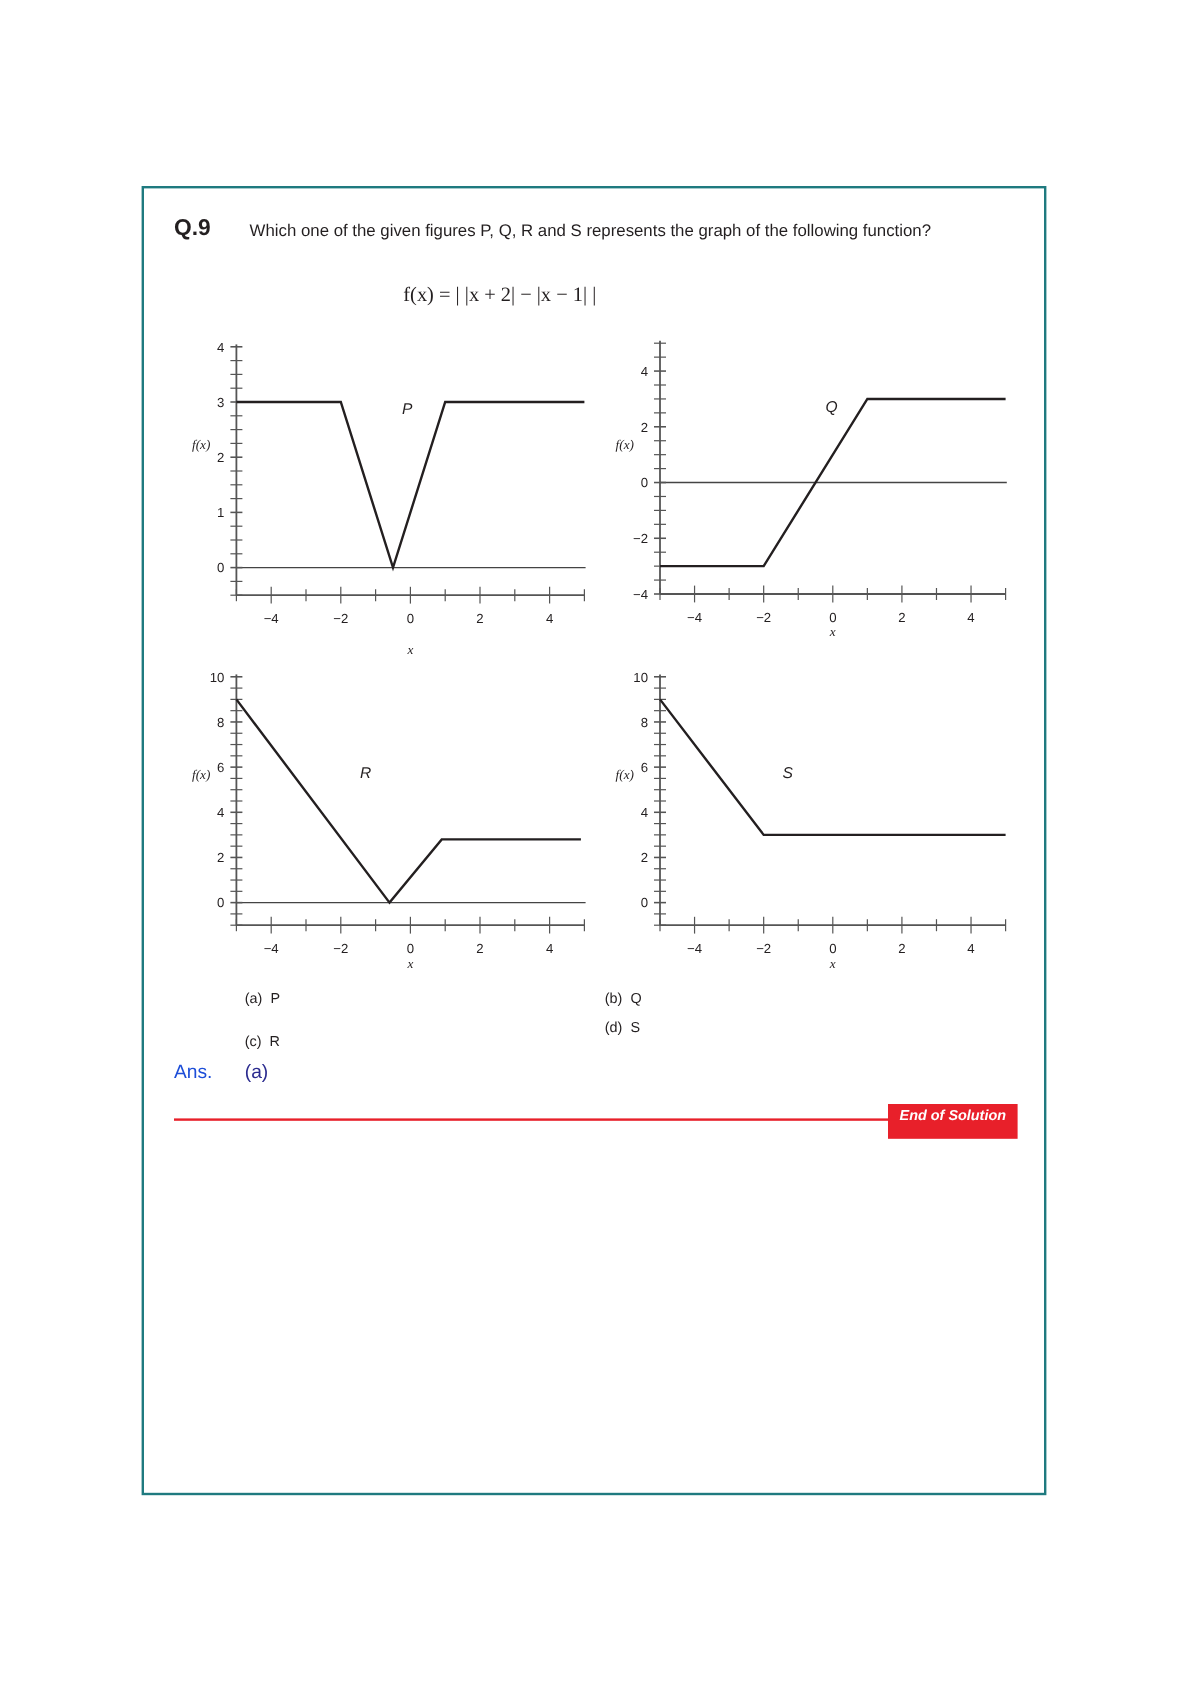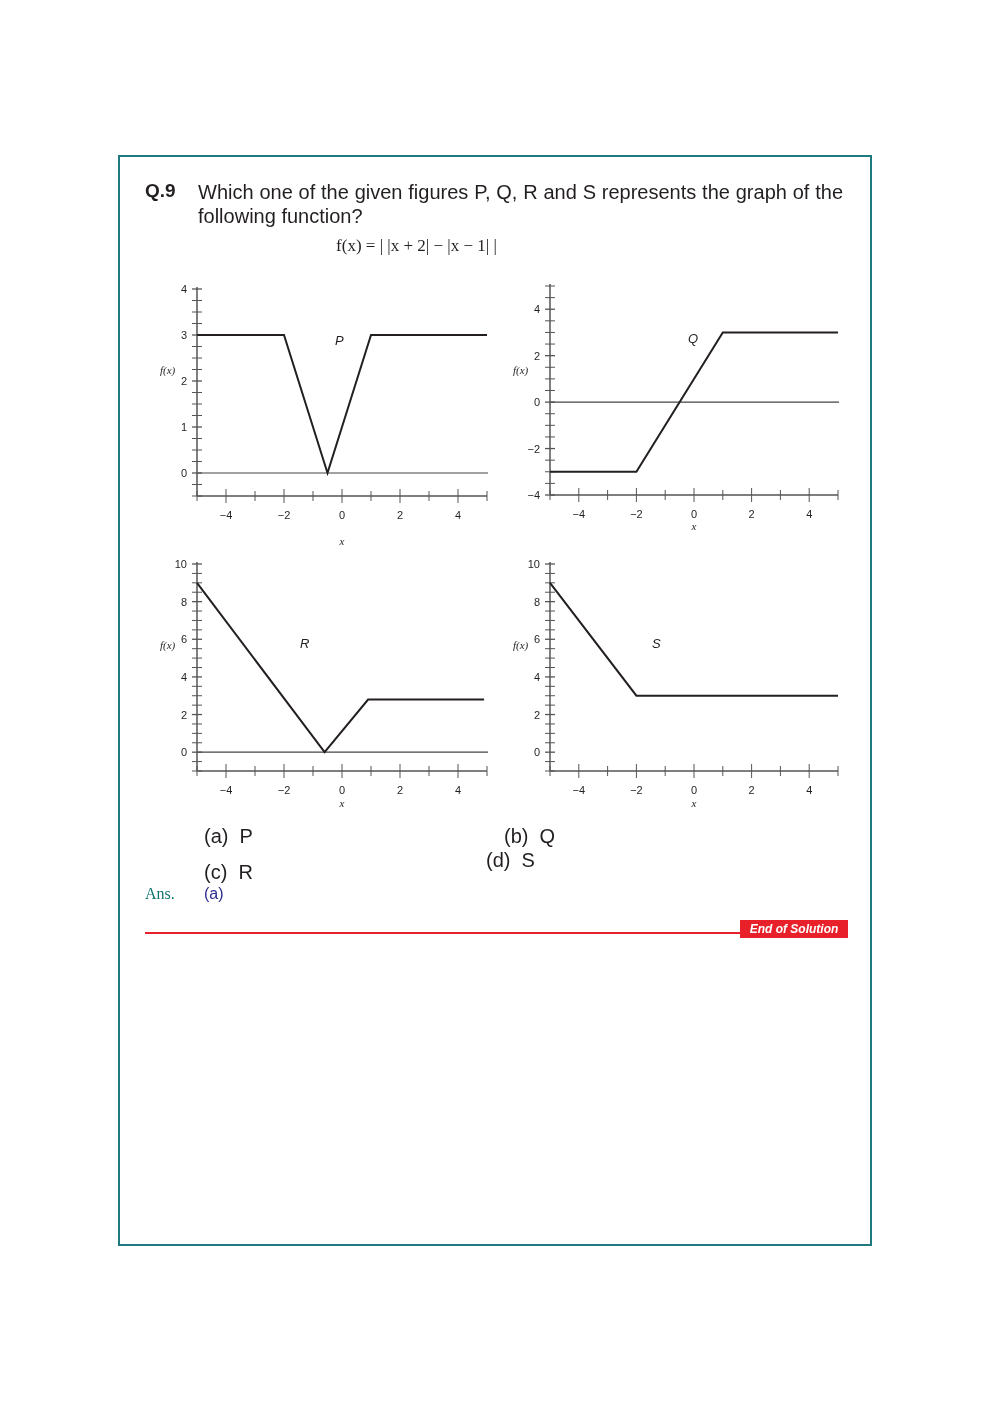--- a/index.html
+++ b/index.html
@@ -1,26 +1,26 @@
 <!DOCTYPE html>
 <html><head>
 <meta charset="utf-8">
 <style>
   html, body { margin:0; padding:0; background:#ffffff; }
   body { width:992px; height:1403px; position:relative; font-family:"Liberation Sans", sans-serif; color:#231f20; }
   .frame { position:absolute; left:118px; top:155px; width:754px; height:1091px; border:2px solid #1f7a7f; box-sizing:border-box; }
   .qnum { position:absolute; left:145px; top:180px; font-size:19px; font-weight:bold; }
-  .qtext { position:absolute; left:198px; top:180px; width:645px; font-size:20px; line-height:24px; text-align:justify; text-align-last:left; }
+  .qtext { position:absolute; left:208px; top:180px; width:645px; font-size:14px; line-height:24px; text-align:justify; text-align-last:left; }
   .formula { position:absolute; left:0; width:833px; top:236px; text-align:center; font-family:"Liberation Serif", serif; font-size:17px; }
   svg.plots { position:absolute; left:0; top:0; }
-  .opt { position:absolute; font-size:20px; }
-  .ans-label { position:absolute; left:145px; top:885px; font-size:16px; color:#0f766e;font-family:Liberation Serif, serif; }
+  .opt { position:absolute; font-size:12px; }
+  .ans-label { position:absolute; left:145px; top:885px; font-size:16px; color:#1d4ed8; }
   .ans-val { position:absolute; left:204px; top:885px; font-size:16px; color:#2b2b8f; }
   .eos-line { position:absolute; left:145px; top:932px; width:595px; height:2px; background:#e8202a; }
-  .eos-badge { position:absolute; left:740px; top:920px; width:108px; height:18px; background:#e8202a; color:#fff; font-size:12px; font-weight:bold; font-style:italic; text-align:center; line-height:18px; }
+  .eos-badge { position:absolute; left:740px; top:920px; width:108px; height:29px; background:#e8202a; color:#fff; font-size:12px; font-weight:bold; font-style:italic; text-align:center; line-height:18px; }
   .tick { font-size:11px; fill:#231f20; font-family:"Liberation Sans", sans-serif; }
   .axl { font-size:11px; font-family:"Liberation Serif", serif; font-style:italic; fill:#231f20; }
   .plab { font-size:13px; font-style:italic; fill:#231f20; font-family:"Liberation Sans", sans-serif; }
 </style>
 </head>
 <body>
 
 <div class="frame"></div>
 
 <div class="qnum">Q.9</div>
@@ -233,19 +233,19 @@
         <text x="694" y="807" text-anchor="middle" class="axl">x</text>
         <polyline points="550,582.8181818181818 636.4,695.7272727272727 838,695.7272727272727" fill="none" stroke="#231f20" stroke-width="2" stroke-linejoin="miter"></polyline>
         <text x="652" y="648" class="plab">S</text>
       </g>
     </g>
 </svg>
 
 <div class="opt" style="left:204px; top:825px;"><span>(a)</span>&nbsp;&nbsp;<span>P</span></div>
 <div class="opt" style="left:504px; top:825px;text-align:center;"><span>(b)</span>&nbsp;&nbsp;<span>Q</span></div>
 <div class="opt" style="left:204px; top:849px;margin-top:12px;"><span>(c)</span>&nbsp;&nbsp;<span>R</span></div>
-<div class="opt" style="left:486px; top:849px;"><span>(d)</span>&nbsp;&nbsp;<span>S</span></div>
+<div class="opt" style="left:504px; top:849px;"><span>(d)</span>&nbsp;&nbsp;<span>S</span></div>
 
 <div class="ans-label">Ans.</div>
 <div class="ans-val">(a)</div>
 
 <div class="eos-line"></div>
 <div class="eos-badge">End of Solution</div>
 
 </body></html>

